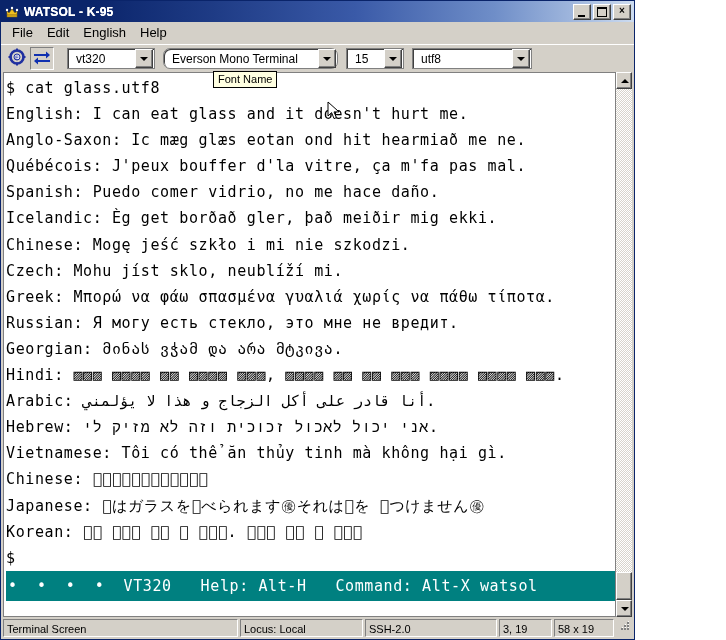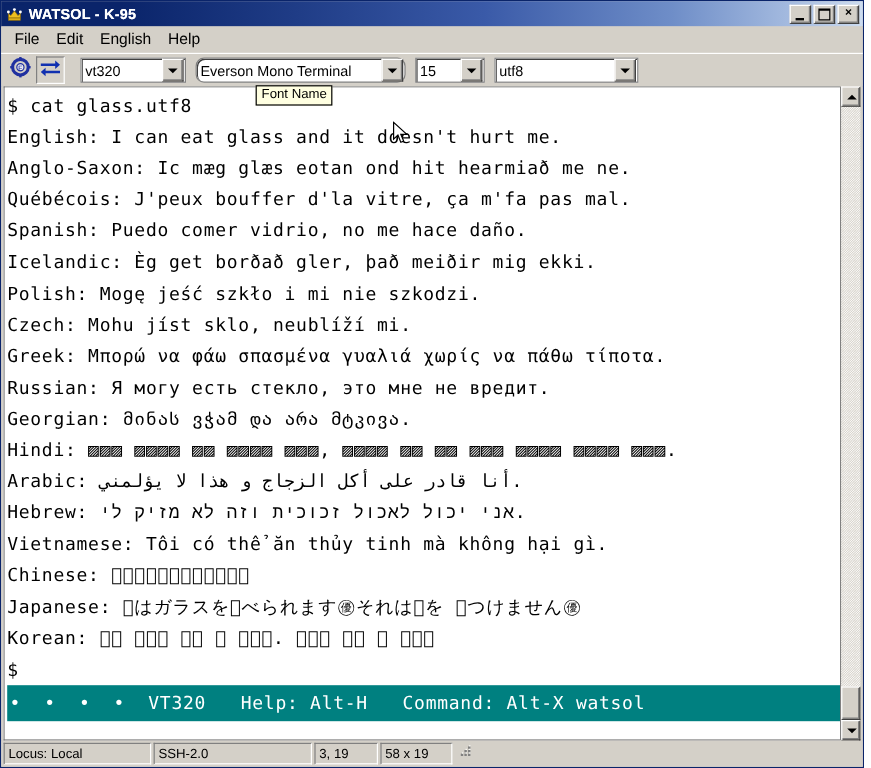--- a/index.html
+++ b/index.html
@@ -9,21 +9,21 @@
   }
   body {
     width: 726px;
     height: 640px;
     overflow: hidden;
     font-family: "Liberation Sans", sans-serif;
     -webkit-font-smoothing: none;
   }
 
   .window {
-    width: 720px;
+    width: 635px;
     height: 640px;
     box-sizing: border-box;
     background: #d4d0c8;
     border: 1px solid #0a246a;
     display: flex;
     flex-direction: column;
     position: relative;
   }
 
   
@@ -147,21 +147,21 @@
   .combo {
     height: 21px;
     box-sizing: border-box;
     background: #ffffff;
     border: 1px solid #808080;
     box-shadow: inset 1px 1px 0 #404040, inset -1px -1px 0 #ffffff;
     display: flex;
     align-items: center;
     margin-left: 8px;
     position: relative;
-    padding-left: 3px;
+    padding-left: 8px;
   }
   .combo-text {
     font-size: 12px;
     color: #000;
     white-space: nowrap;
     overflow: hidden;
     flex: 1 1 auto;
     line-height: 14px;
   }
   .combo-arrow {
@@ -453,21 +453,21 @@
 
   <div class="term-wrap">
     <div class="term-frame">
       <div class="term-screen">
         <div class="term-line">$ cat glass.utf8</div>
         <div class="term-line">English: I can eat glass and it doesn't hurt me.</div>
         <div class="term-line">Anglo-Saxon: Ic mæg glæs eotan ond hit hearmiað me ne.</div>
         <div class="term-line">Québécois: J'peux bouffer d'la vitre, ça m'fa pas mal.</div>
         <div class="term-line">Spanish: Puedo comer vidrio, no me hace daño.</div>
         <div class="term-line">Icelandic: Èg get borðað gler, það meiðir mig ekki.</div>
-        <div class="term-line">Polish: Mogę jeść szkło i mi nie szkodzi.</div>
+        <div class="term-line">Chinese: Mogę jeść szkło i mi nie szkodzi.</div>
         <div class="term-line">Czech: Mohu jíst sklo, neublíží mi.</div>
         <div class="term-line">Greek: Μπορώ να φάω σπασμένα γυαλιά χωρίς να πάθω τίποτα.</div>
         <div class="term-line">Russian: Я могу есть стекло, это мне не вредит.</div>
         <div class="term-line">Georgian: მინას ვჭამ და არა მტკივა.</div>
         <div class="term-line">Hindi: ▨▨▨ ▨▨▨▨ ▨▨ ▨▨▨▨ ▨▨▨, ▨▨▨▨ ▨▨ ▨▨ ▨▨▨ ▨▨▨▨ ▨▨▨▨ ▨▨▨.</div>
         <div class="term-line">Arabic: أنا قادر على أكل الزجاج و هذا لا يؤلمني.</div>
         <div class="term-line">Hebrew: אני יכול לאכול זכוכית וזה לא מזיק לי.</div>
         <div class="term-line">Vietnamese: Tôi có thể ăn thủy tinh mà không hại gì.</div>
         <div class="term-line">Chinese: 􀀀􀀀􀀀􀀀􀀀􀀀􀀀􀀀􀀀􀀀􀀀㊝</div>
         <div class="term-line">Japanese: 􀀀はガラスを􀀀べられます㊝それは􀀀を 􀀀つけません㊝</div>
@@ -479,20 +479,21 @@
     <div class="vscroll">
       <div class="scroll-btn up"></div>
       <div class="scroll-track">
         <div class="scroll-thumb"></div>
       </div>
       <div class="scroll-btn down"></div>
     </div>
   </div>
 
   <div class="statusbar">
+    <span class="sb-pane sb-main">Terminal Screen</span>
     <span class="sb-pane sb-locus">Locus: Local</span>
     <span class="sb-pane sb-proto">SSH-2.0</span>
     <span class="sb-pane sb-pos">3, 19</span>
     <span class="sb-pane sb-dims">58 x 19</span>
     <span class="sb-grip">
       <svg width="16" height="16" viewBox="0 0 16 16">
         <g fill="#808080">
           <rect x="11" y="3" width="2" height="2"></rect>
           <rect x="8" y="6" width="2" height="2"></rect>
             <rect x="11" y="6" width="2" height="2"></rect>

